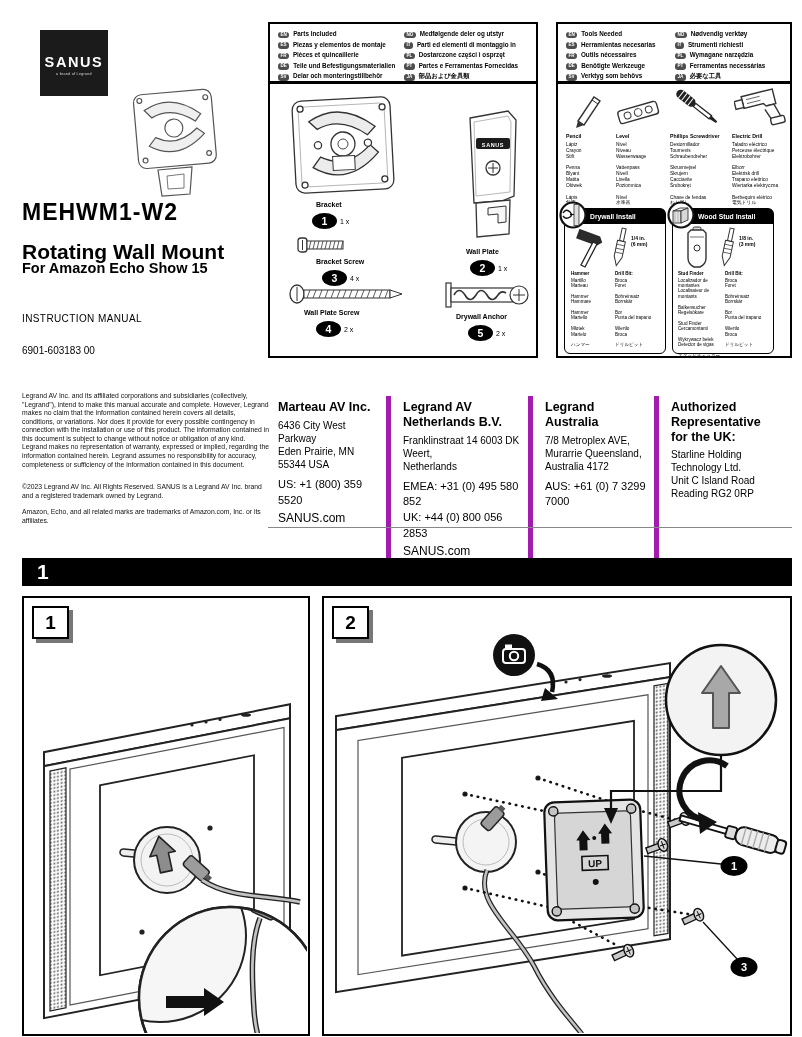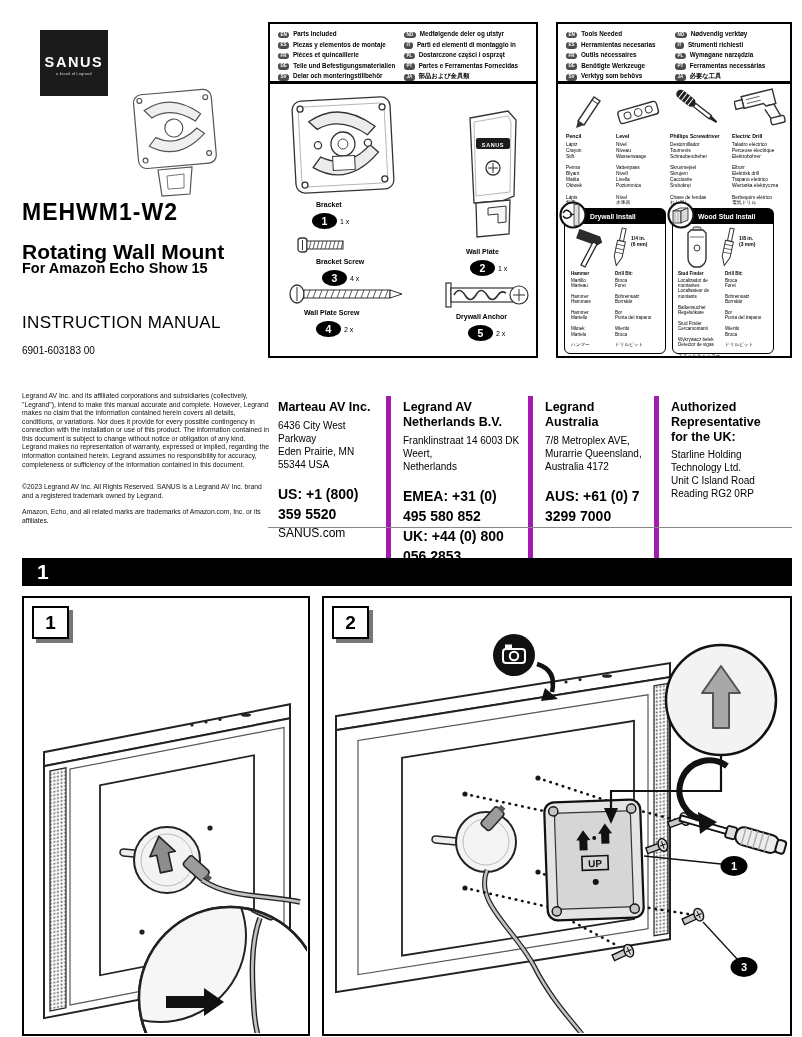--- a/index.html
+++ b/index.html
@@ -9,21 +9,21 @@
   svg text { font-family:"Liberation Sans",sans-serif; }
 
   
   .logo-box { left:40px; top:30px; width:68px; height:66px; background:#1b1b1b; color:#fff; padding-top:24px; text-align:center; }
   .logo-word { font-size:14.5px; font-weight:bold; letter-spacing:1.6px; }
   .logo-tag { font-size:3.6px; color:#ddd; margin-top:2px; letter-spacing:.3px; }
 
   .model { left:22px; top:199px; font-size:23px; font-weight:bold; letter-spacing:1px; }
   .prod-title { left:22px; top:240px; font-size:21px; font-weight:bold; }
   .prod-sub { left:22px; top:260px; font-size:14.5px; font-weight:bold;text-align:center; }
-  .manual { left:22px; top:313px; font-size:17px; letter-spacing:.4px;text-align:right; }
+  .manual { left:22px; top:313px; font-size:10px; letter-spacing:.4px;text-align:right; }
   .docnum { left:22px; top:345px; font-size:10px; }
 
   
   .box { border:2px solid #000; background:#fff; }
   .parts-box { left:268px; top:22px; width:270px; height:336px; }
   .tools-box { left:556px; top:22px; width:236px; height:336px; }
 
   .langs-wrap { display:flex; padding:7px 6px 0 8px; height:57px; }
   .langs { flex:1; }
   .lang-row { display:flex; align-items:flex-start; gap:4px; margin-bottom:3.4px; }
@@ -51,21 +51,21 @@
   
   .legal { left:22px; top:392px; width:247px; font-size:6.8px; line-height:1.26; color:#111; }
   .legal .p2 { margin-top:14px; }
   .legal .p3 { margin-top:8px; }
   .contacts { left:268px; top:396px; width:524px; display:flex; }
   .contact-col { padding:4px 8px 0 12px; }
   .contact-col + .contact-col { border-left:5px solid #a21caf; }
   .c1 { width:118px; padding-left:10px; } .c2 { width:142px; } .c3 { width:126px; } .c4 { width:138px; }
   .contact-name { font-size:12.5px; font-weight:bold; line-height:1.18; white-space:pre-line; margin-bottom:4px; }
   .contact-addr { font-size:10px; line-height:1.3; white-space:pre-line; }
-  .contact-phones { font-size:14px; font-weight:bold; line-height:1.45; white-space:pre-line; margin-top:13px; }
+  .contact-phones { font-size:11px; font-weight:normal; line-height:1.45; white-space:pre-line; margin-top:6px; }
   .contact-web { font-size:12px; margin-top:2px; }
   .contacts-rule { left:268px; top:527px; width:524px; height:1px; background:#888; }
 
   
   .step-banner { left:22px; top:558px; width:770px; height:28px; background:#000; color:#fff; font-size:21px; font-weight:bold; line-height:28px; padding-left:15px; }
   .panel { border:2.5px solid #000; background:#fff; }
   .panel1 { left:22px; top:596px; width:288px; height:440px; }
   .panel2 { left:322px; top:596px; width:470px; height:440px; }
   .panel-label { position:absolute; left:8px; top:8px; width:37px; height:33px; background:#fff; border:2.5px solid #000; box-shadow:4px 4px 0 #777; font-size:19px; font-weight:bold; display:flex; align-items:center; justify-content:center; z-index:3; }
   .panel svg.scene { position:absolute; left:0; top:0; }

